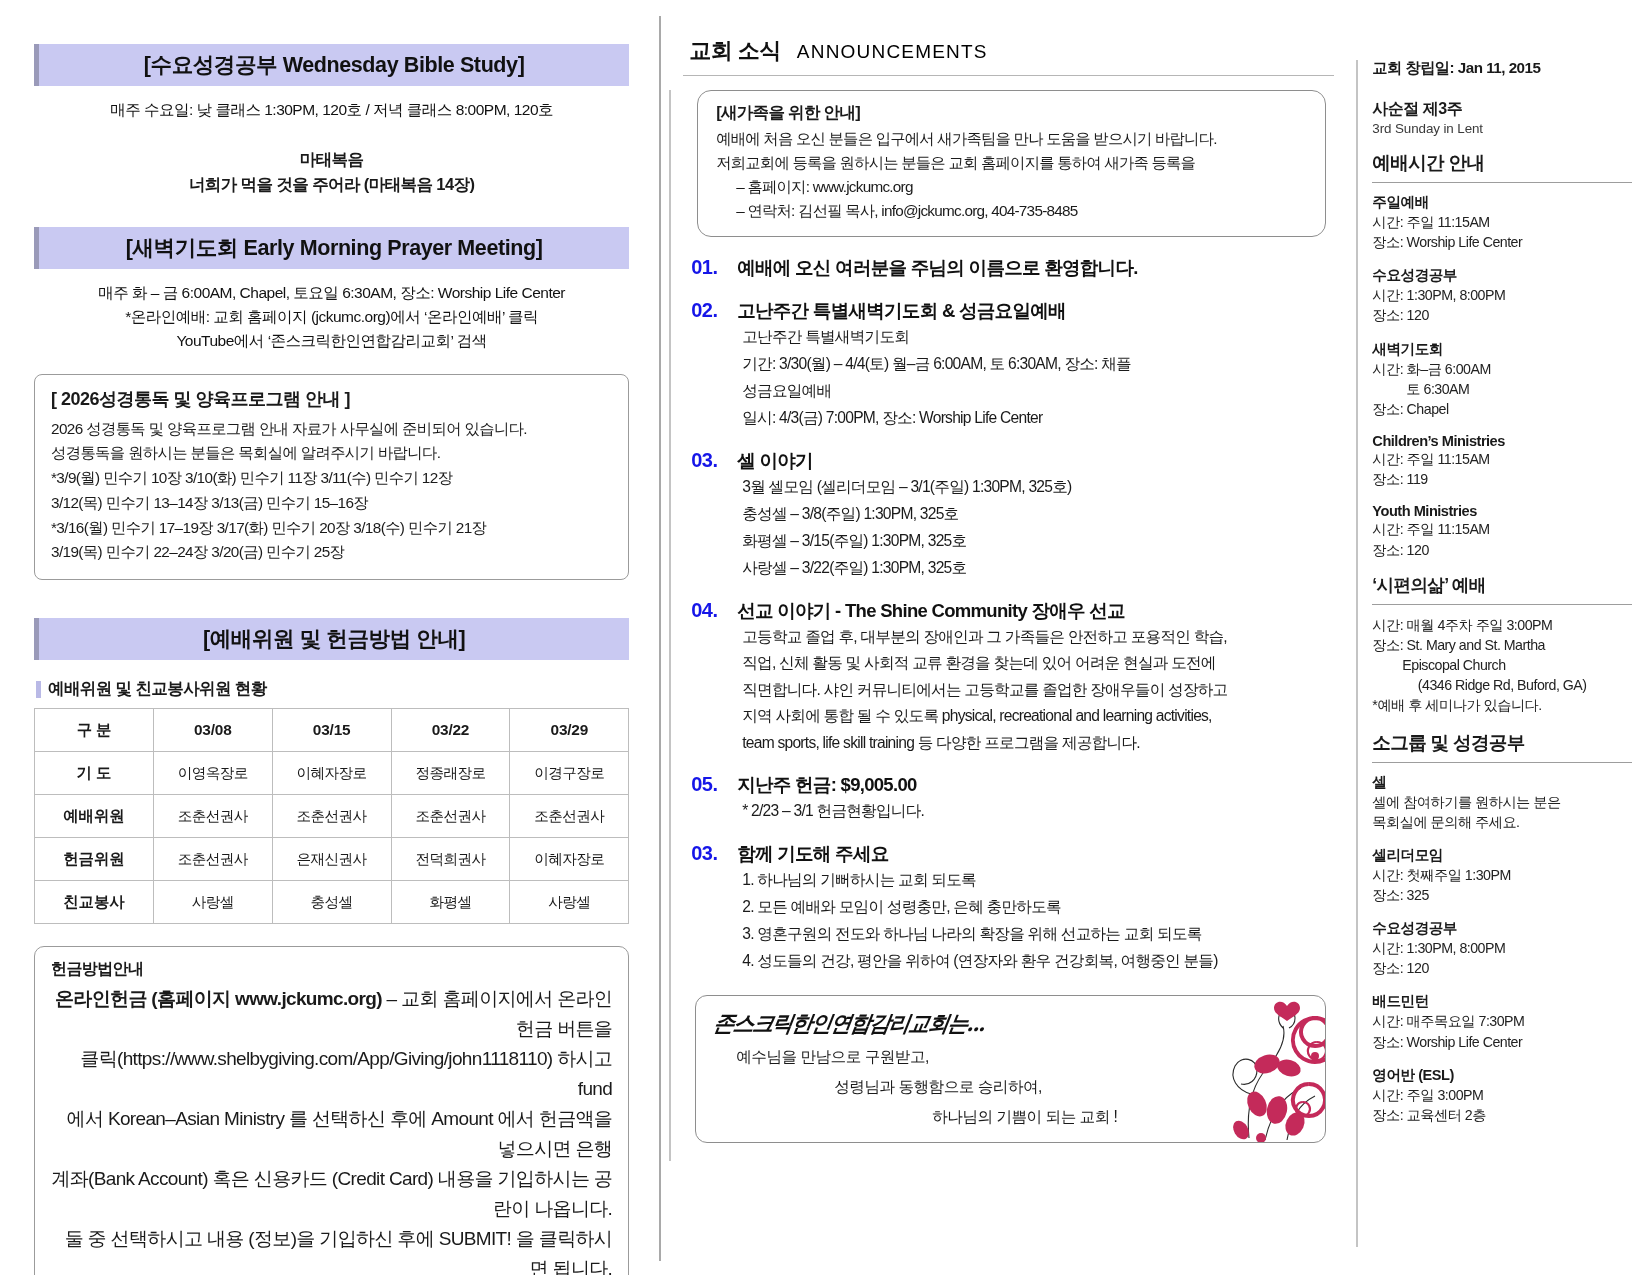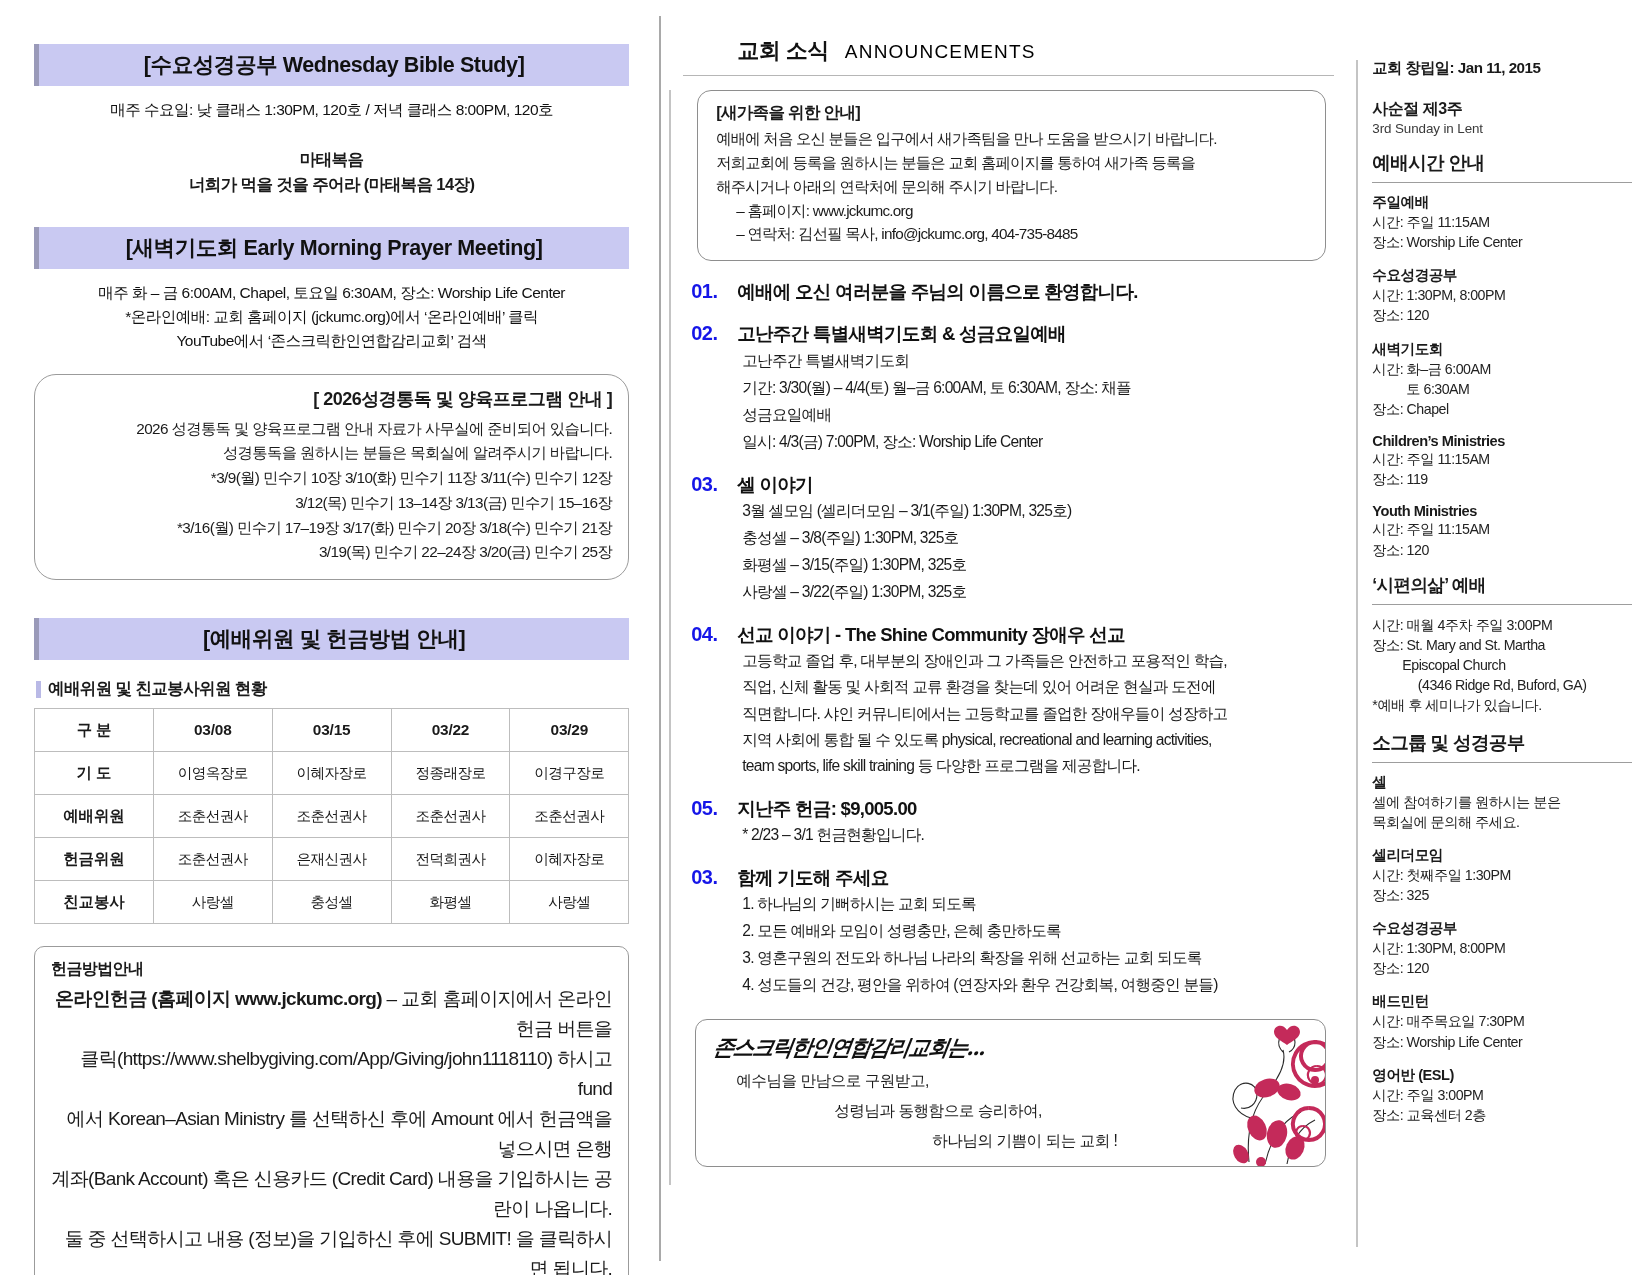--- a/index.html
+++ b/index.html
@@ -52,24 +52,23 @@
     text-align: center;
     font-size: 16.5px;
     font-weight: bold;
     letter-spacing: -0.6px;
     line-height: 1.5;
     margin-top: 26px;
   }
 
   .round-box {
     border: 1px solid #9b9b9b;
-    border-radius: 22px;
+    border-radius: 8px;
     padding: 12px 16px 14px 16px;
     margin-top: 22px;
-    text-align: right;
   }
   .round-box .rb-title {
     font-size: 18px;
     font-weight: bold;
     letter-spacing: -0.5px;
     margin-bottom: 6px;
   }
   .round-box .rb-line {
     font-size: 15.3px;
     letter-spacing: -0.6px;
@@ -131,21 +130,20 @@
 
   
   .col-center {
     width: 690px;
     padding: 36px 16px 0 22px;
     position: relative;
   }
   .sec-title {
     display: flex; align-items: baseline; gap: 16px;
     padding-left: 6px;
-    margin-left: 48px;
   }
   .sec-title .ko {
     font-size: 22px; font-weight: bold; letter-spacing: -0.5px; color: #111;
   }
   .sec-title .en {
     font-size: 19px; color: #000000; letter-spacing: 1.2px;
   }
   .rule {
     height: 1px; background: #b6b6b6; margin: 9px 0 0 0;
   }
@@ -340,21 +338,20 @@
       <span class="en">ANNOUNCEMENTS</span>
     </div>
     <div class="rule"></div>
 
     <div class="center-body">
 
       <div class="newfam">
         <div class="nf-title">[새가족을 위한 안내]</div>
         <div class="nf-line">예배에 처음 오신 분들은 입구에서 새가족팀을 만나 도움을 받으시기 바랍니다.</div>
         <div class="nf-line">저희교회에 등록을 원하시는 분들은 교회 홈페이지를 통하여 새가족 등록을</div>
-        <div class="nf-line">해주시거나 아래의 연락처에 문의해 주시기 바랍니다.</div>
         <div class="nf-line nf-ind">– 홈페이지: www.jckumc.org</div>
         <div class="nf-line nf-ind">– 연락처: 김선필 목사,  info@jckumc.org, 404-735-8485</div>
       </div>
 
       <div class="ann">
         <div class="num">01.</div>
         <div class="body">
           <div class="head">예배에 오신 여러분을 주님의 이름으로 환영합니다.</div>
         </div>
       </div>

